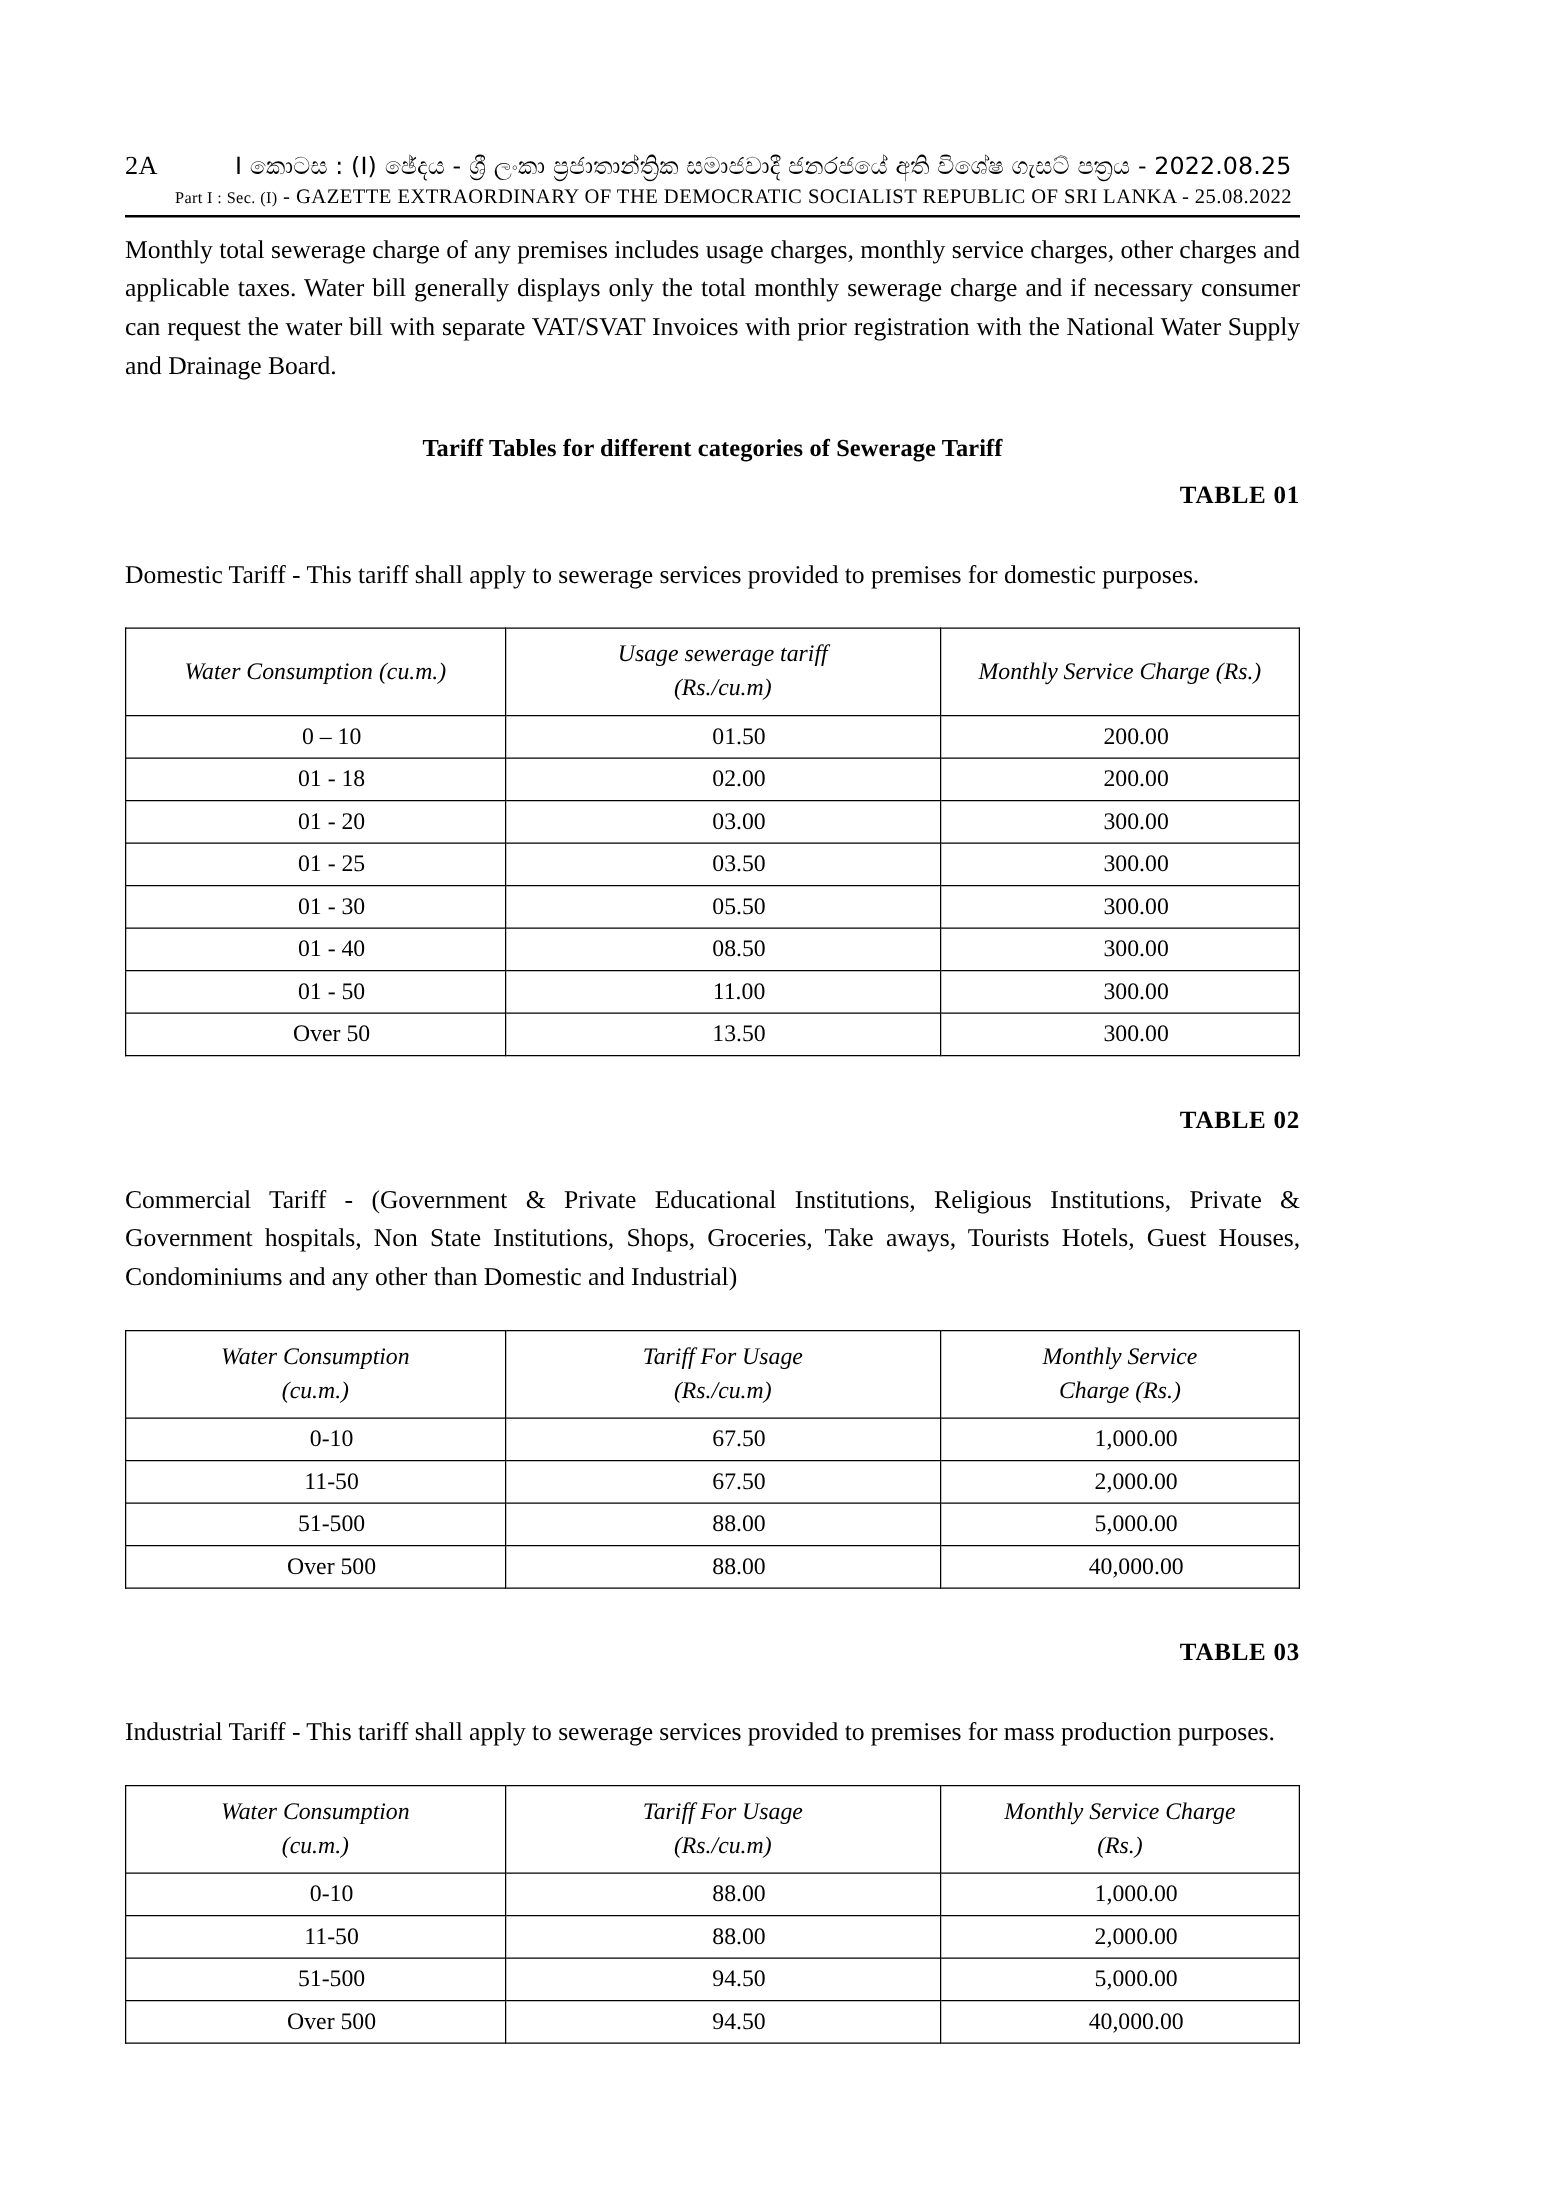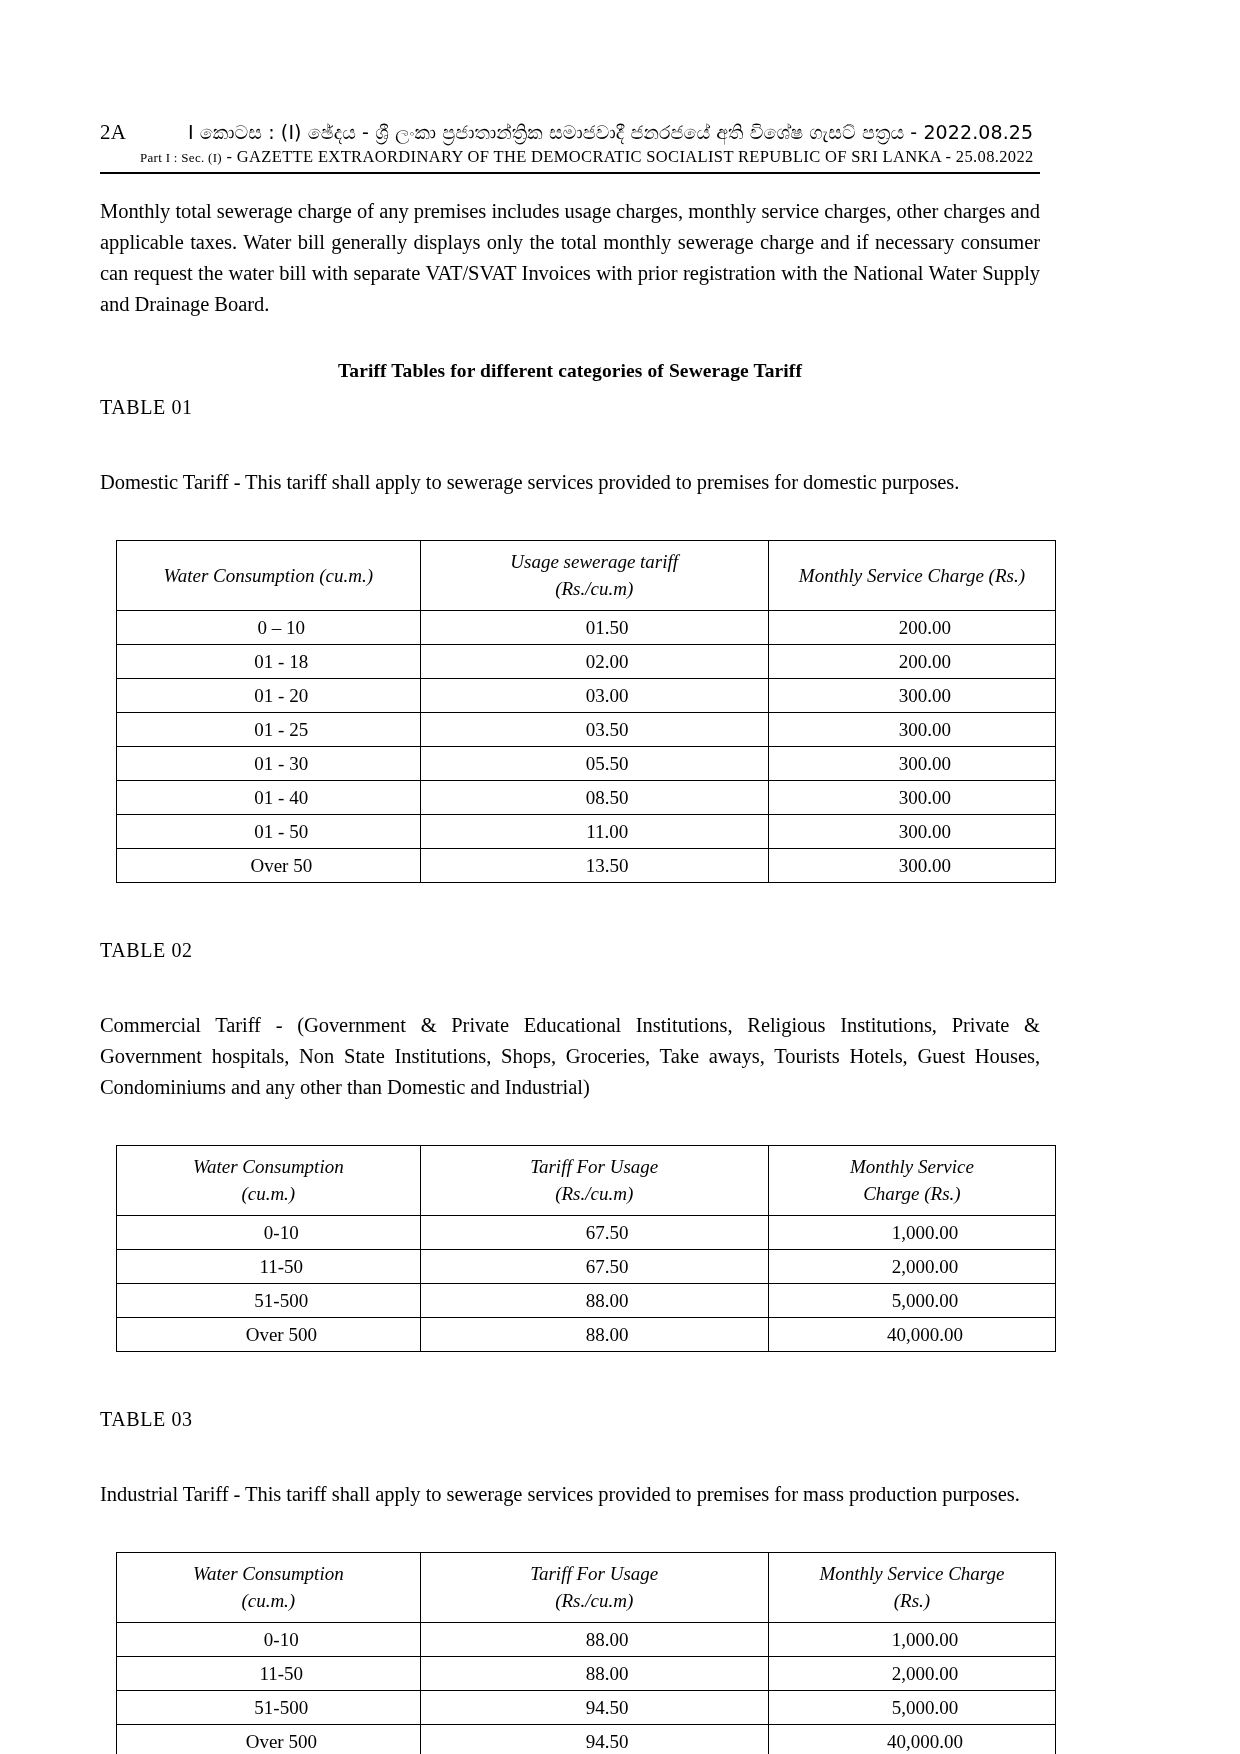--- a/index.html
+++ b/index.html
@@ -69,50 +69,50 @@
     border-bottom: 2.5px solid #000;
     margin-top: 5px;
     width: 100%;
   }
 
   
   .para {
     font-size: 20.5px;
     line-height: 31px;
     text-align: justify;
-    margin-top: 22px;
+    margin-top: 11px;
     letter-spacing: -0.05px;
   }
   .para.loose {
     text-align: left;
   }
 
   .center-bold {
     text-align: center;
     font-weight: bold;
     font-size: 19.5px;
     letter-spacing: 0.1px;
   }
   .center-plain {
-    text-align: left;
+    text-align: right;
     font-size: 20px;
-    font-weight: normal;
+    font-weight: bold;
     letter-spacing: 0.6px;
   }
 
   .spacer-sm { height: 14px; }
   .spacer-md { height: 26px; }
   .spacer-lg { height: 40px; }
 
   
   table.tariff {
     border-collapse: collapse;
     width: 100%;
     table-layout: fixed;
-    margin: 16px;
+    margin: 0;
   }
   table.tariff td, table.tariff th {
     border: 1.6px solid #000;
     padding: 0;
     text-align: center;
     vertical-align: middle;
   }
   table.tariff thead th {
     font-style: italic;
     font-weight: normal;

